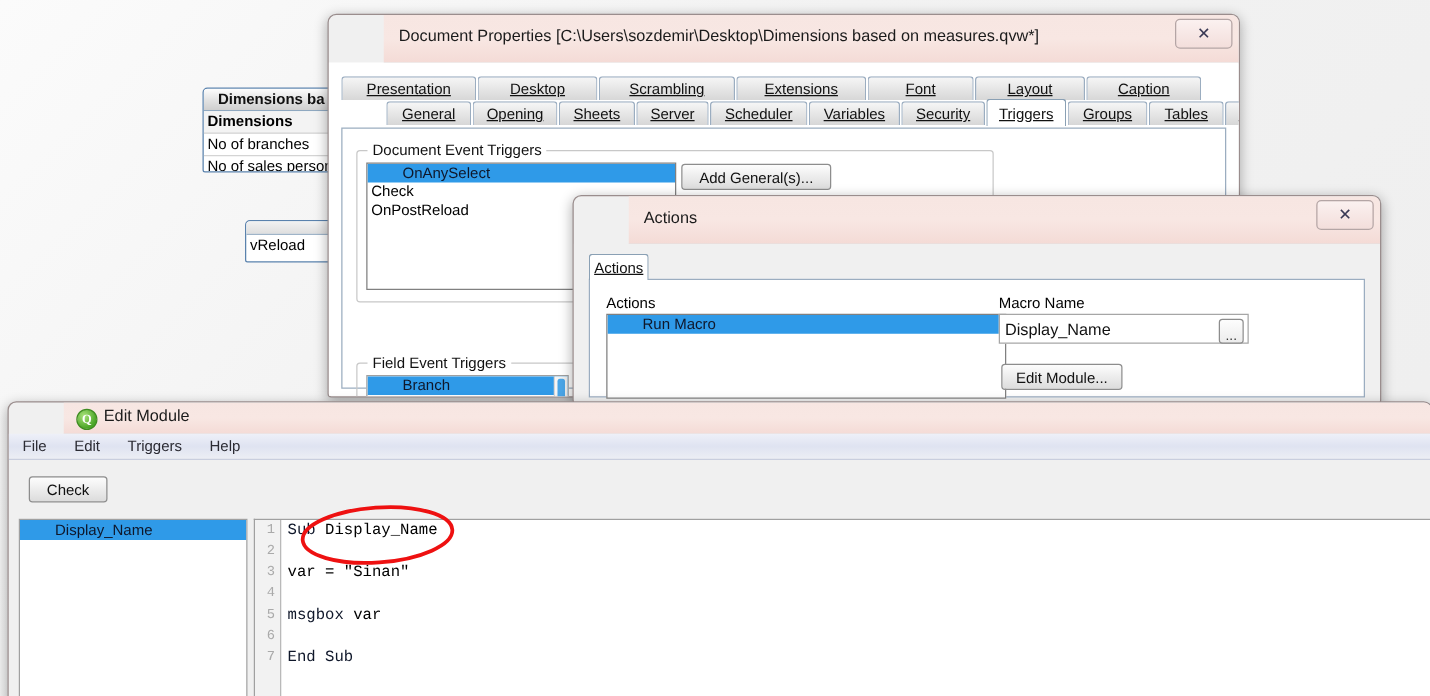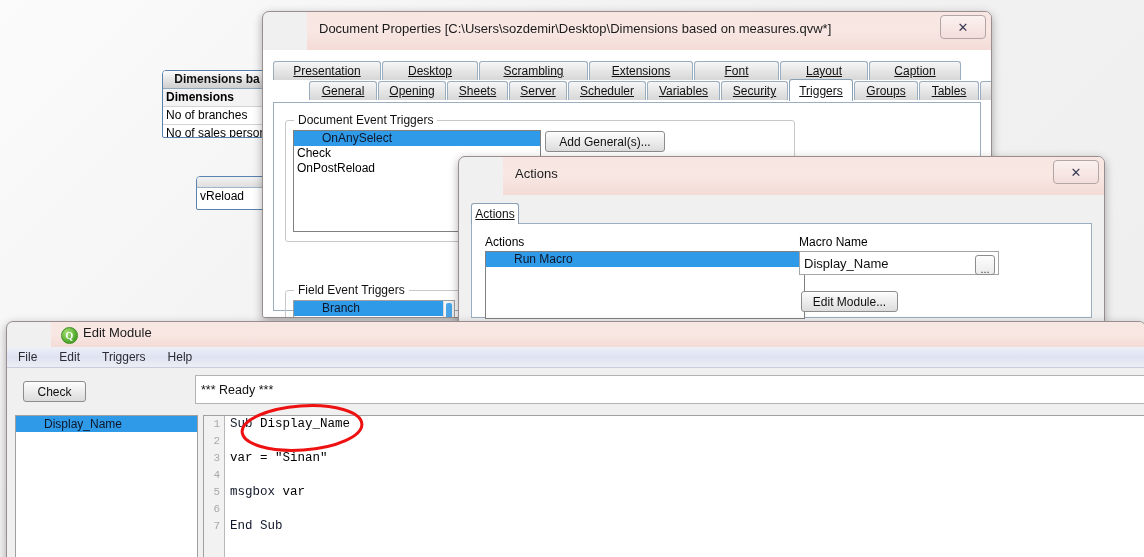--- a/index.html
+++ b/index.html
@@ -230,21 +230,20 @@
 
     <div class="menubar">
       <div class="menuitem">File</div>
       <div class="menuitem">Edit</div>
       <div class="menuitem">Triggers</div>
       <div class="menuitem">Help</div>
     </div>
 
     <div class="btn" style="left:16px;top:34px;width:63px;height:21px;">Check</div>
 
-    <div class="statusfield" style="left:188px;top:28px;right:0px;height:27px;border-right:none;">*** Ready ***</div>
 
     <div class="listbox" style="left:8px;top:68px;width:181px;bottom:0;">
       <div class="listitem sel" style="height:16px;line-height:16px;">Display_Name</div>
     </div>
 
     <div class="codearea" style="left:196px;top:68px;right:0;bottom:0;border-right:none;border-bottom:none;">
       <div class="gutter">
         <div class="codeline" style="padding-right:4px;">1</div>
         <div class="codeline" style="padding-right:4px;">2</div>
         <div class="codeline" style="padding-right:4px;">3</div>

